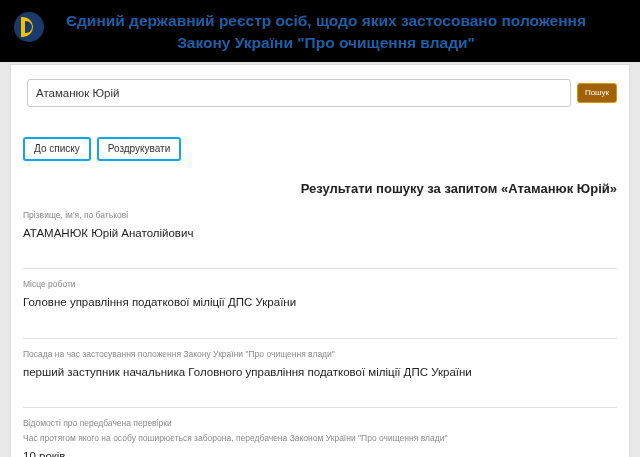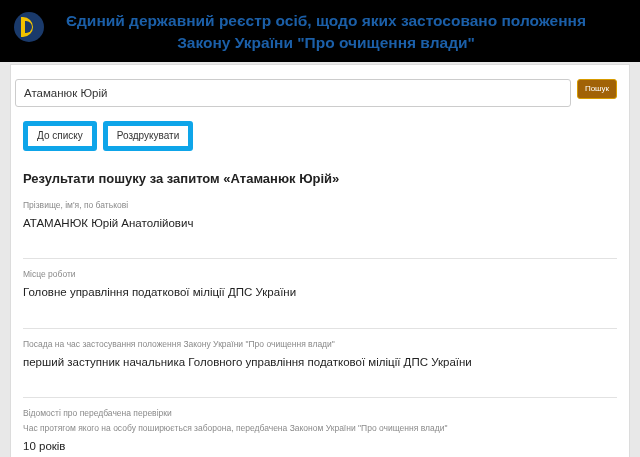--- a/index.html
+++ b/index.html
@@ -69,22 +69,22 @@
     background: #ffffff;
     margin: 2px 10px 0 10px;
     border: 1px solid #dcdcdc;
     min-height: 360px;
     padding: 0 0 12px 0;
   }
 
   
   .search-row {
     display: flex;
-    align-items: flex-start;
-    padding: 14px 12px 10px 4px;
+    align-items: center;
+    padding: 14px 12px 10px 16px;
   }
   .search-input {
     flex: 1;
     height: 22px;
     border: 1px solid #cccccc;
     border-radius: 3px;
     padding: 2px 8px;
     font-family: "Liberation Sans", sans-serif;
     font-size: 11.5px;
     color: #333;
@@ -105,33 +105,34 @@
   }
 
   
   .action-row {
     display: flex;
     gap: 6px;
     padding: 4px 12px 2px 12px;
   }
   .action-button {
     background: #ffffff;
-    border: 5px solid #0ea5e9;
+    border: 2px solid #0ea5e9;
     border-radius: 3px;
     font-family: "Liberation Sans", sans-serif;
     font-size: 10px;
     color: #333;
     padding: 5px 9px;
     cursor: pointer;
     line-height: 1;
+    margin-top: 16px;
   }
 
   
   .results-heading {
-    text-align: left;
+    text-align: right;
     font-size: 13px;
     font-weight: bold;
     color: #222;
     margin: 18px 12px 14px 12px;
   }
 
   
   .fields {
     padding: 0 12px;
   }

